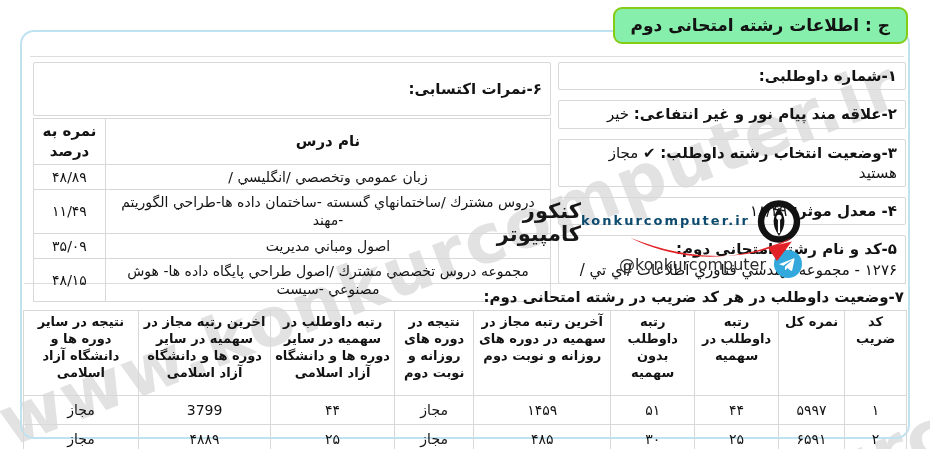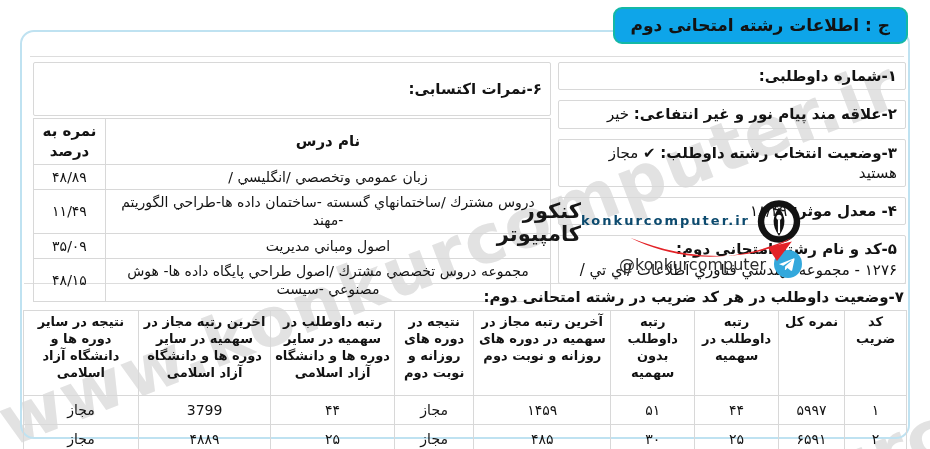--- a/index.html
+++ b/index.html
@@ -15,22 +15,22 @@
     transform:rotate(-21deg);transform-origin:0 0;
   }
   .wm-1{left:-12px;top:388px;}
   .wm-2{left:430px;top:585px;}
   
   .frame{
     position:absolute;left:20px;top:30px;width:886px;height:405px;
     border:2px solid #bfe2f1;border-radius:14px;z-index:1;background:transparent;
   }
   .header-box{
-    position:absolute;top:7px;right:22px;z-index:4;background:#0ea5e9;
-    border:2px solid #14b8a6;border-radius:9px;padding:6px 16px 7px 16px;
+    position:absolute;top:7px;right:22px;z-index:4;background:#86efac;
+    border:2px solid #84cc16;border-radius:9px;padding:6px 16px 7px 16px;
     font-weight:bold;font-size:17px;direction:rtl;
   }
   .topline{position:absolute;left:30px;right:26px;top:56px;border-top:1px solid #dddddd;z-index:2;}
   .midline{position:absolute;left:24px;right:24px;top:283px;border-top:1px solid #dddddd;z-index:2;}
   .content{position:absolute;inset:0;z-index:3;direction:rtl;}
   
   .info-panel{position:absolute;top:62px;right:24px;width:348px;}
   .info-row{
     border:1px solid #d8d8d8;border-radius:2px;background:transparent;
     padding:3px 8px;font-size:15px;margin-bottom:10px;line-height:1.35;

